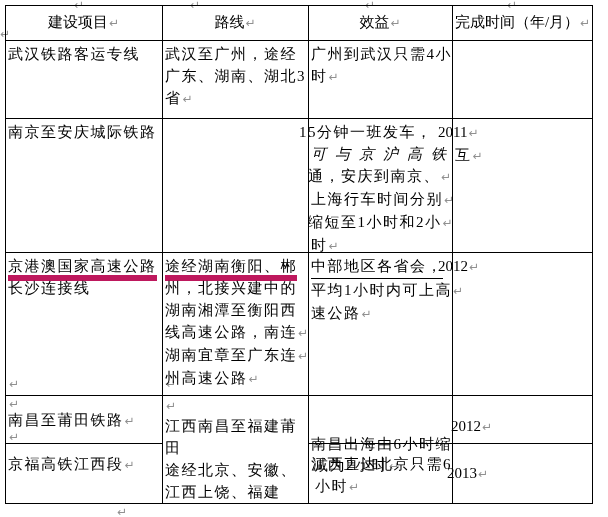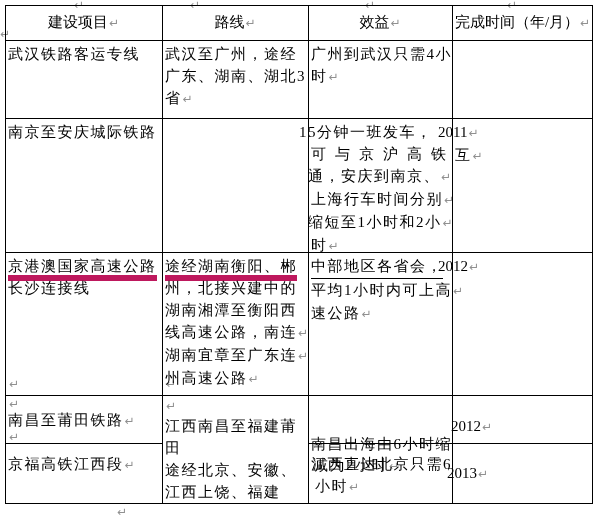--- a/index.html
+++ b/index.html
@@ -40,21 +40,21 @@
     font-family:"DejaVu Sans",sans-serif;
     font-size:12px;margin-left:1px;
   }
   .pil-abs{
     position:absolute;color:#909090;
     font-family:"DejaVu Sans",sans-serif;
     font-size:12px;line-height:12px;
   }
   .u{border-bottom:6px solid #be185d;padding-bottom:1px;}
   .uext{display:inline-block;min-width:131px;border-bottom:1px solid #000;padding-bottom:1px;}
-  .spread{letter-spacing:9px;}
+  .spread{letter-spacing:9px;font-style:italic;}
   .lh26 .ln{line-height:26px;}
   .lh26{line-height:26px;}
   .lh16{line-height:16px;font-size:14px;}
   .lh21{line-height:21px;}
 </style>
 </head>
 <body>
 
 <div class="page">
 

